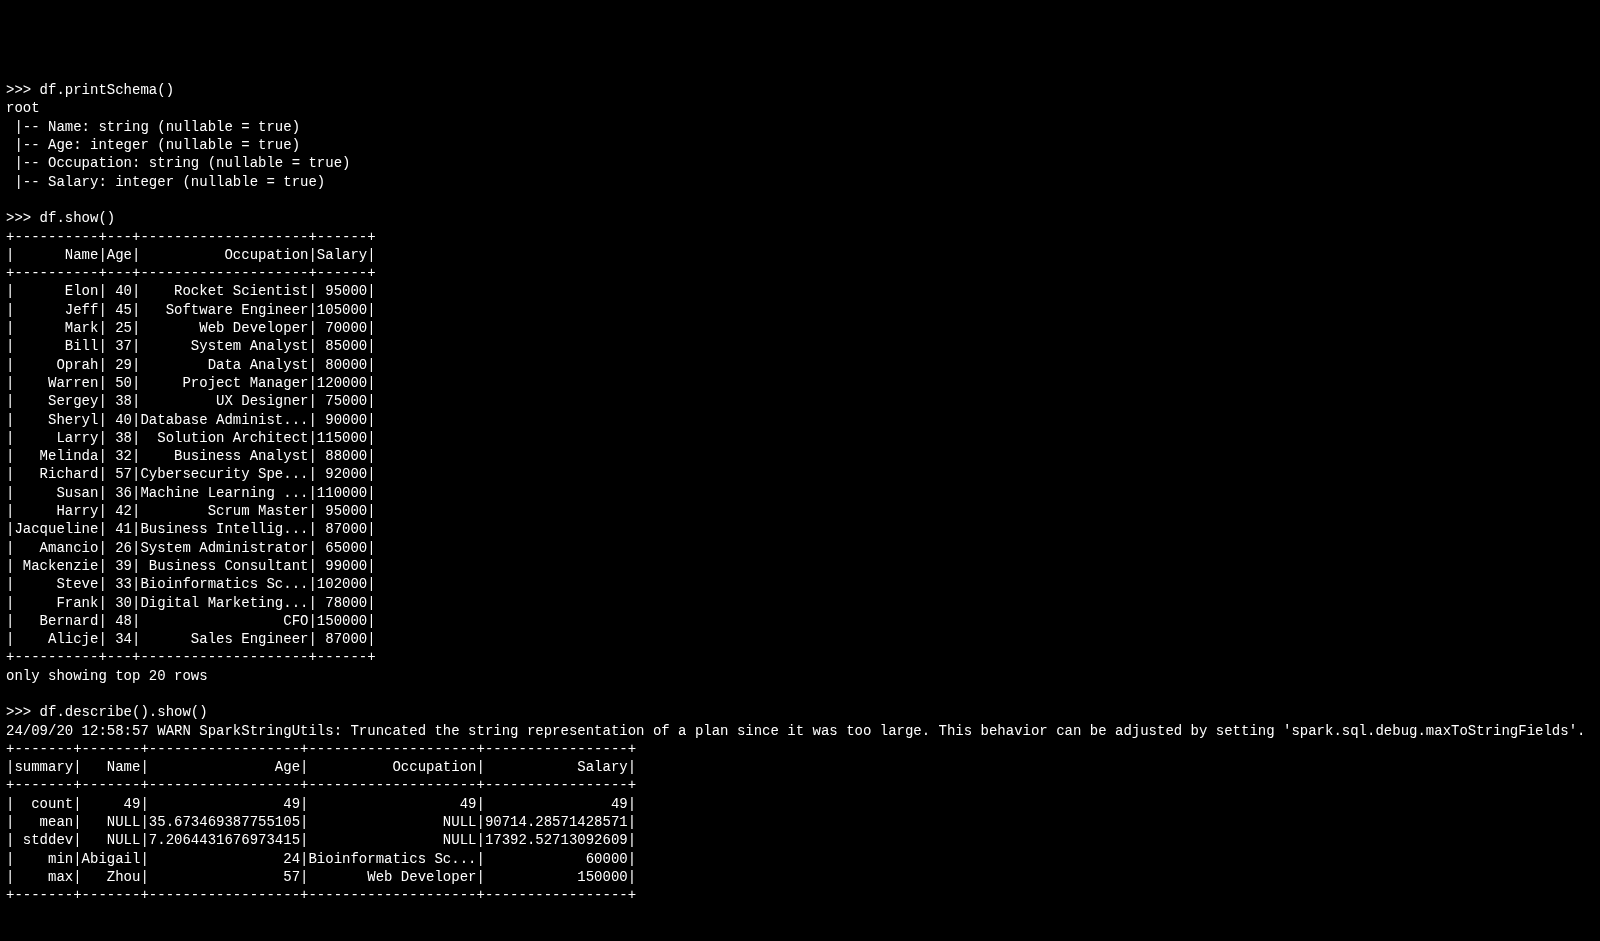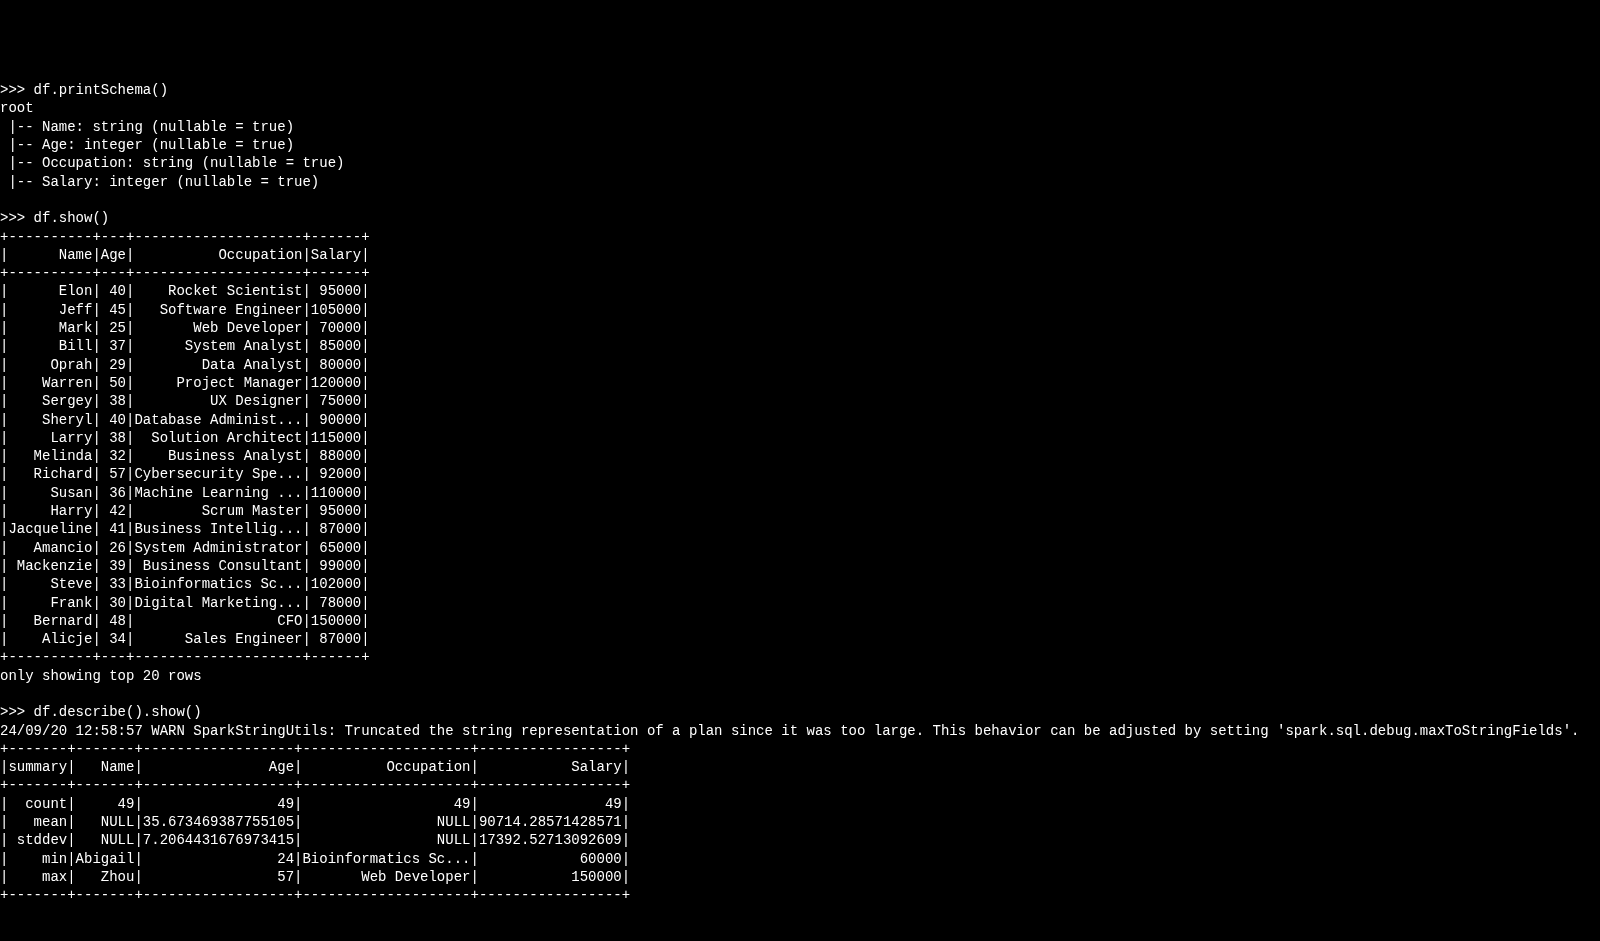--- a/index.html
+++ b/index.html
@@ -7,21 +7,21 @@
     padding: 0;
     background: #000000;
     color: #ffffff;
     font-family: "Menlo", "Monaco", "Consolas", "Courier New", monospace;
     font-size: 14px;
     line-height: 18.3px;
     white-space: pre;
     overflow-x: auto;
   }
   .terminal {
-    padding: 8px 0;
+    padding: 8px 6px;
   }
 </style>
 </head>
 <body>
 
 
 <div class="terminal"><span>&gt;&gt;&gt; </span><span>df.printSchema()</span>
 <span>root</span>
 <span> |-- Name: string (nullable = true)</span>
 <span> |-- Age: integer (nullable = true)</span>

